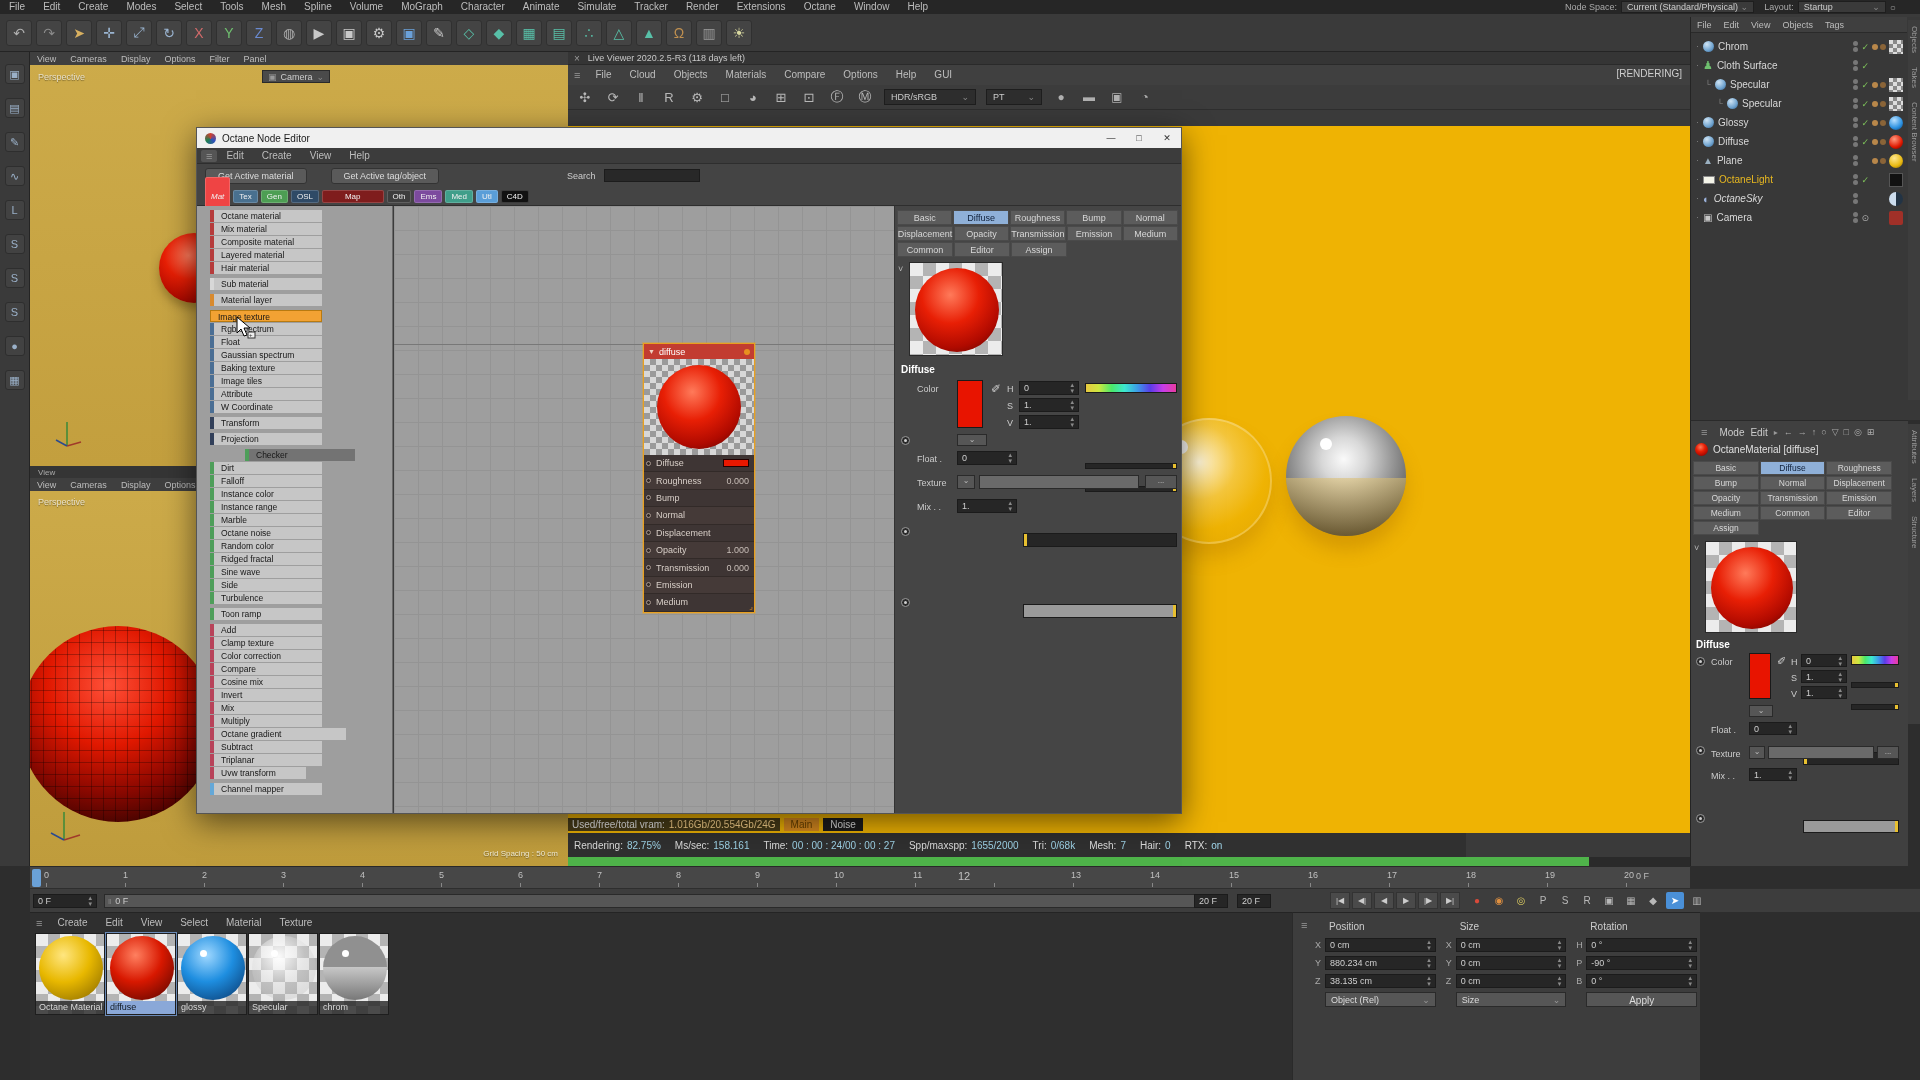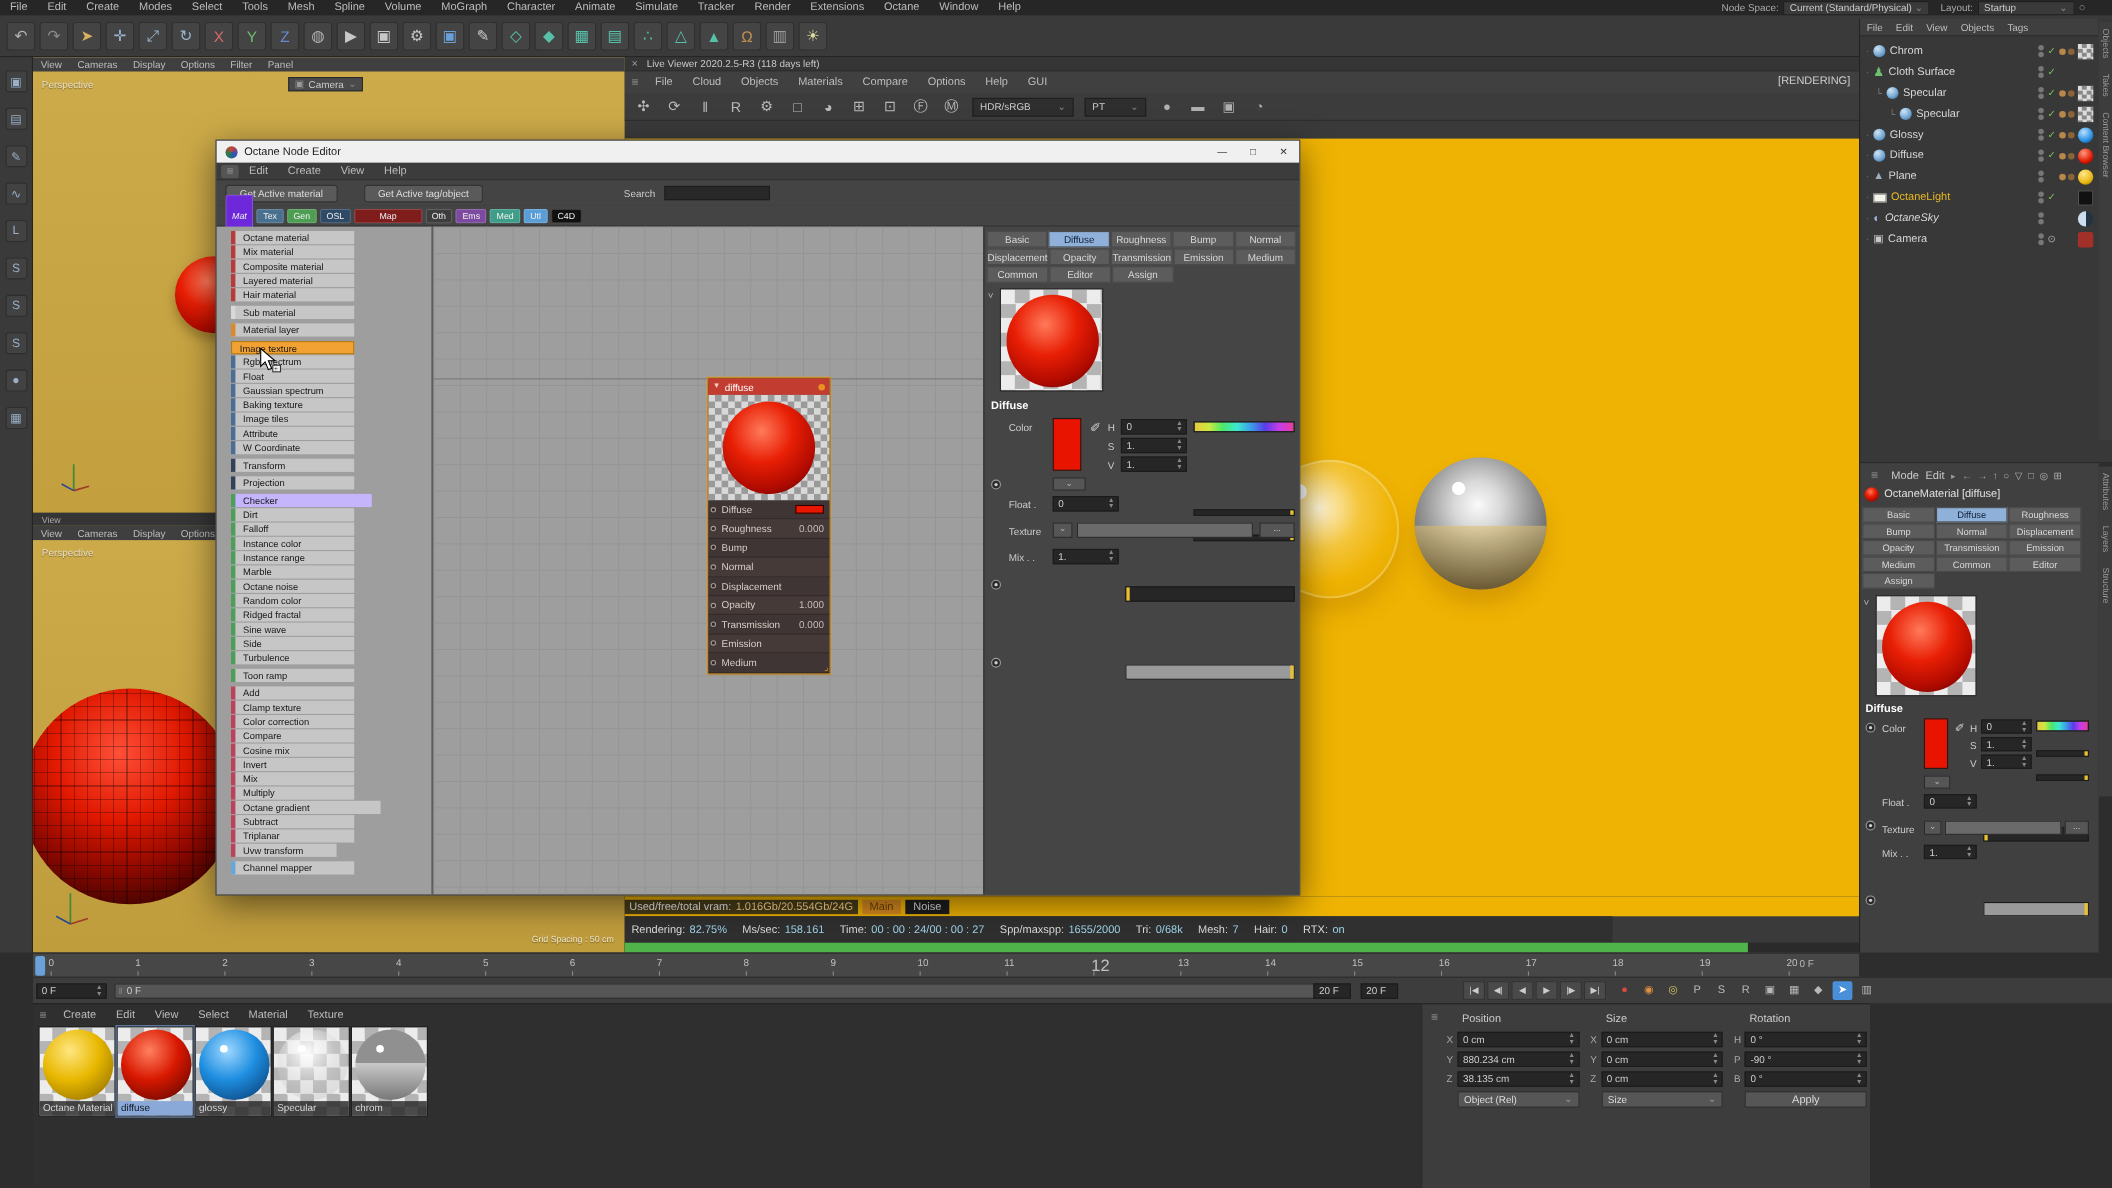--- a/index.html
+++ b/index.html
@@ -579,21 +579,21 @@
     <span style="position: absolute; left: 567px; top: 3px; color: rgb(192, 192, 192); font-size: 9px;">7</span>
     <span style="position: absolute; left: 569px; bottom: 1px; width: 1px; height: 4px; background: rgb(136, 136, 136);"></span>
     <span style="position: absolute; left: 646px; top: 3px; color: rgb(192, 192, 192); font-size: 9px;">8</span>
     <span style="position: absolute; left: 648px; bottom: 1px; width: 1px; height: 4px; background: rgb(136, 136, 136);"></span>
     <span style="position: absolute; left: 725px; top: 3px; color: rgb(192, 192, 192); font-size: 9px;">9</span>
     <span style="position: absolute; left: 727px; bottom: 1px; width: 1px; height: 4px; background: rgb(136, 136, 136);"></span>
     <span style="position: absolute; left: 804px; top: 3px; color: rgb(192, 192, 192); font-size: 9px;">10</span>
     <span style="position: absolute; left: 806px; bottom: 1px; width: 1px; height: 4px; background: rgb(136, 136, 136);"></span>
     <span style="position: absolute; left: 883px; top: 3px; color: rgb(192, 192, 192); font-size: 9px;">11</span>
     <span style="position: absolute; left: 885px; bottom: 1px; width: 1px; height: 4px; background: rgb(136, 136, 136);"></span>
-    <span style="position: absolute; left: 962px; top: 3px; color: rgb(192, 192, 192); font-size: 15px;">12</span>
+    <span style="position: absolute; left: 928px; top: 3px; color: rgb(192, 192, 192); font-size: 11px;">12</span>
     <span style="position: absolute; left: 964px; bottom: 1px; width: 1px; height: 4px; background: rgb(136, 136, 136);"></span>
     <span style="position: absolute; left: 1041px; top: 3px; color: rgb(192, 192, 192); font-size: 9px;">13</span>
     <span style="position: absolute; left: 1043px; bottom: 1px; width: 1px; height: 4px; background: rgb(136, 136, 136);"></span>
     <span style="position: absolute; left: 1120px; top: 3px; color: rgb(192, 192, 192); font-size: 9px;">14</span>
     <span style="position: absolute; left: 1122px; bottom: 1px; width: 1px; height: 4px; background: rgb(136, 136, 136);"></span>
     <span style="position: absolute; left: 1199px; top: 3px; color: rgb(192, 192, 192); font-size: 9px;">15</span>
     <span style="position: absolute; left: 1201px; bottom: 1px; width: 1px; height: 4px; background: rgb(136, 136, 136);"></span>
     <span style="position: absolute; left: 1278px; top: 3px; color: rgb(192, 192, 192); font-size: 9px;">16</span>
     <span style="position: absolute; left: 1280px; bottom: 1px; width: 1px; height: 4px; background: rgb(136, 136, 136);"></span>
     <span style="position: absolute; left: 1357px; top: 3px; color: rgb(192, 192, 192); font-size: 9px;">17</span>
@@ -766,21 +766,21 @@
     </div>
 
   <div class="abs" style="left:0;top:36px;width:984px;height:23px;background:#444;display:flex;align-items:center;gap:8px;padding-left:8px;">
     <span style="background:#5a5a5a;border:1px solid #333;border-radius:3px;color:#ddd;font-size:9px;padding:2px 12px;">Get Active material</span>
     <span style="background:#5a5a5a;border:1px solid #333;border-radius:3px;color:#ddd;font-size:9px;padding:2px 12px;margin-left:16px;">Get Active tag/object</span>
     <span style="color:#ccc;font-size:9px;margin-left:120px;">Search</span>
     <span style="width:96px;height:13px;background:#282828;border:1px solid #1c1c1c;display:inline-block;"></span>
   </div>
 
   <div class="abs" id="ne-chips" style="left:0;top:59px;width:984px;height:19px;background:#444;border-bottom:1px solid #2e2e2e;display:flex;align-items:center;gap:3px;padding-left:8px;">
-      <div style="background: #6d28d9; color: rgb(240, 240, 240); font-size: 8px; padding: 14px 5px; border-radius: 2px; border: 1px solid rgba(255, 255, 255, 0.18); font-style: italic;">Mat</div>
+      <div style="background: #ef4444; color: rgb(240, 240, 240); font-size: 8px; padding: 14px 5px; border-radius: 2px; border: 1px solid rgba(255, 255, 255, 0.18); font-style: italic;">Mat</div>
       <div style="background: rgb(73, 112, 143); color: rgb(240, 240, 240); font-size: 8px; padding: 1px 5px; border-radius: 2px; border: 1px solid rgba(255, 255, 255, 0.18);">Tex</div>
       <div style="background: rgb(77, 158, 83); color: rgb(240, 240, 240); font-size: 8px; padding: 1px 5px; border-radius: 2px; border: 1px solid rgba(255, 255, 255, 0.18);">Gen</div>
       <div style="background: rgb(47, 74, 102); color: rgb(240, 240, 240); font-size: 8px; padding: 1px 5px; border-radius: 2px; border: 1px solid rgba(255, 255, 255, 0.18);">OSL</div>
       <div style="background: #7f1d1d; color: rgb(240, 240, 240); font-size: 8px; padding: 1px 22px; border-radius: 2px; border: 1px solid rgba(255, 255, 255, 0.18);">Map</div>
       <div style="background: rgb(61, 61, 61); color: rgb(240, 240, 240); font-size: 8px; padding: 1px 5px; border-radius: 2px; border: 1px solid rgba(255, 255, 255, 0.18);">Oth</div>
       <div style="background: rgb(124, 74, 158); color: rgb(240, 240, 240); font-size: 8px; padding: 1px 5px; border-radius: 2px; border: 1px solid rgba(255, 255, 255, 0.18);">Ems</div>
       <div style="background: rgb(63, 158, 138); color: rgb(240, 240, 240); font-size: 8px; padding: 1px 5px; border-radius: 2px; border: 1px solid rgba(255, 255, 255, 0.18);">Med</div>
       <div style="background: rgb(90, 158, 216); color: rgb(240, 240, 240); font-size: 8px; padding: 1px 5px; border-radius: 2px; border: 1px solid rgba(255, 255, 255, 0.18);">Utl</div>
       <div style="background: rgb(17, 17, 17); color: rgb(240, 240, 240); font-size: 8px; padding: 1px 5px; border-radius: 2px; border: 1px solid rgba(255, 255, 255, 0.18);">C4D</div>
     </div>
@@ -810,21 +810,21 @@
           <div style="width: 112px; height: 12px; margin-bottom: 1px; font-size: 8.5px; line-height: 12px; padding-left: 7px; color: rgb(22, 22, 22); background: rgb(198, 198, 198); border-left: 4px solid rgb(74, 110, 148);">Attribute</div>
           <div style="width: 112px; height: 12px; margin-bottom: 1px; font-size: 8.5px; line-height: 12px; padding-left: 7px; color: rgb(22, 22, 22); background: rgb(198, 198, 198); border-left: 4px solid rgb(74, 110, 148);">W Coordinate</div>
         </div>
         <div style="margin-bottom: 4px;">
           <div style="width: 112px; height: 12px; margin-bottom: 1px; font-size: 8.5px; line-height: 12px; padding-left: 7px; color: rgb(22, 22, 22); background: rgb(198, 198, 198); border-left: 4px solid rgb(50, 64, 90);">Transform</div>
         </div>
         <div style="margin-bottom: 4px;">
           <div style="width: 112px; height: 12px; margin-bottom: 1px; font-size: 8.5px; line-height: 12px; padding-left: 7px; color: rgb(22, 22, 22); background: rgb(198, 198, 198); border-left: 4px solid rgb(50, 64, 90);">Projection</div>
         </div>
         <div style="margin-bottom: 4px;">
-          <div style="width: 128px; height: 12px; margin-bottom: 1px; font-size: 8.5px; line-height: 12px; padding-left: 7px; color: rgb(22, 22, 22); background: #c4b5fd; border-left: 4px solid rgb(78, 158, 90);">Checker</div>
+          <div style="width: 110px; height: 12px; margin-bottom: 1px; font-size: 8.5px; line-height: 12px; padding-left: 7px; color: rgb(22, 22, 22); background: #737373; border-left: 4px solid rgb(78, 158, 90); margin-left: 35px;">Checker</div>
           <div style="width: 112px; height: 12px; margin-bottom: 1px; font-size: 8.5px; line-height: 12px; padding-left: 7px; color: rgb(22, 22, 22); background: rgb(198, 198, 198); border-left: 4px solid rgb(78, 158, 90);">Dirt</div>
           <div style="width: 112px; height: 12px; margin-bottom: 1px; font-size: 8.5px; line-height: 12px; padding-left: 7px; color: rgb(22, 22, 22); background: rgb(198, 198, 198); border-left: 4px solid rgb(78, 158, 90);">Falloff</div>
           <div style="width: 112px; height: 12px; margin-bottom: 1px; font-size: 8.5px; line-height: 12px; padding-left: 7px; color: rgb(22, 22, 22); background: rgb(198, 198, 198); border-left: 4px solid rgb(78, 158, 90);">Instance color</div>
           <div style="width: 112px; height: 12px; margin-bottom: 1px; font-size: 8.5px; line-height: 12px; padding-left: 7px; color: rgb(22, 22, 22); background: rgb(198, 198, 198); border-left: 4px solid rgb(78, 158, 90);">Instance range</div>
           <div style="width: 112px; height: 12px; margin-bottom: 1px; font-size: 8.5px; line-height: 12px; padding-left: 7px; color: rgb(22, 22, 22); background: rgb(198, 198, 198); border-left: 4px solid rgb(78, 158, 90);">Marble</div>
           <div style="width: 112px; height: 12px; margin-bottom: 1px; font-size: 8.5px; line-height: 12px; padding-left: 7px; color: rgb(22, 22, 22); background: rgb(198, 198, 198); border-left: 4px solid rgb(78, 158, 90);">Octane noise</div>
           <div style="width: 112px; height: 12px; margin-bottom: 1px; font-size: 8.5px; line-height: 12px; padding-left: 7px; color: rgb(22, 22, 22); background: rgb(198, 198, 198); border-left: 4px solid rgb(78, 158, 90);">Random color</div>
           <div style="width: 112px; height: 12px; margin-bottom: 1px; font-size: 8.5px; line-height: 12px; padding-left: 7px; color: rgb(22, 22, 22); background: rgb(198, 198, 198); border-left: 4px solid rgb(78, 158, 90);">Ridged fractal</div>
           <div style="width: 112px; height: 12px; margin-bottom: 1px; font-size: 8.5px; line-height: 12px; padding-left: 7px; color: rgb(22, 22, 22); background: rgb(198, 198, 198); border-left: 4px solid rgb(78, 158, 90);">Sine wave</div>
           <div style="width: 112px; height: 12px; margin-bottom: 1px; font-size: 8.5px; line-height: 12px; padding-left: 7px; color: rgb(22, 22, 22); background: rgb(198, 198, 198); border-left: 4px solid rgb(78, 158, 90);">Side</div>

